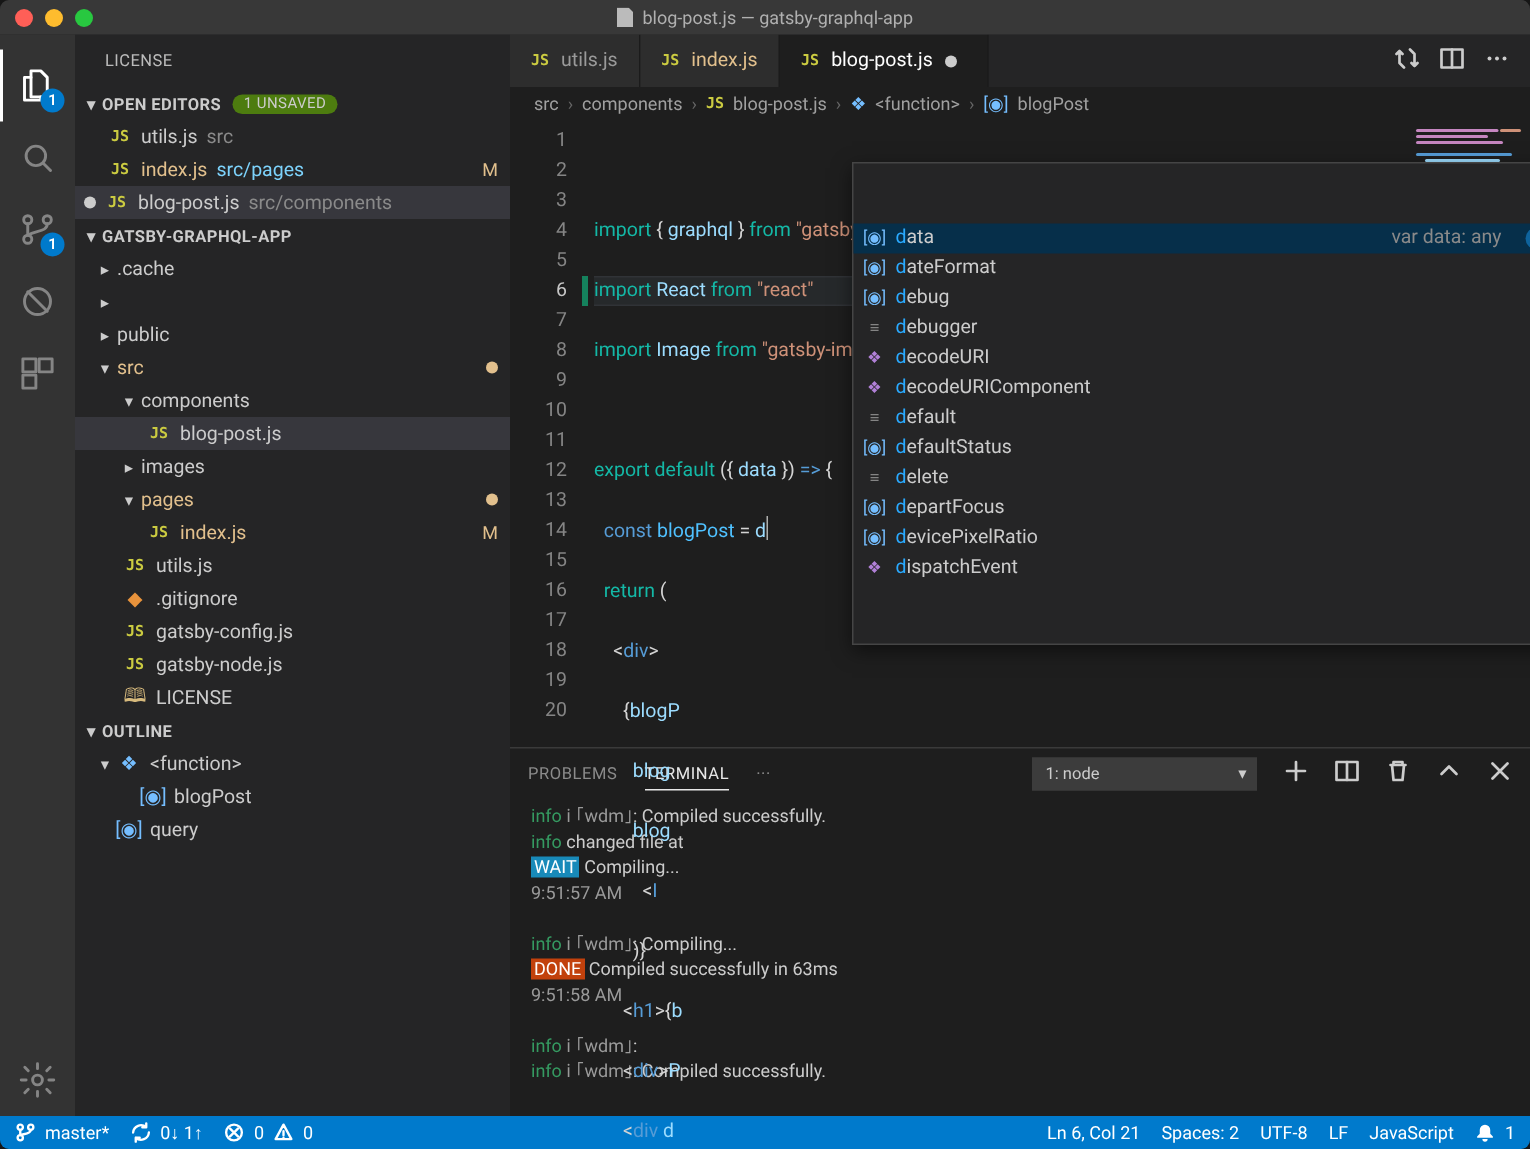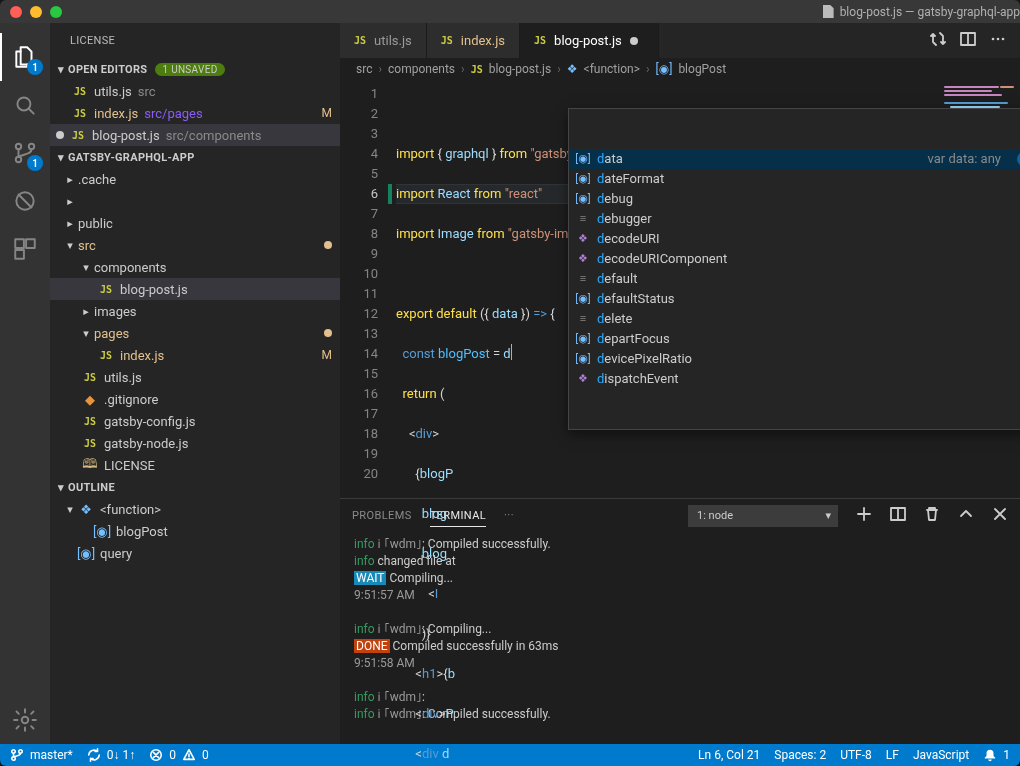--- a/index.html
+++ b/index.html
@@ -27,21 +27,21 @@
   *{box-sizing:border-box;font-family:-apple-system,BlinkMacSystemFont,"Segoe UI",Roboto,Helvetica,Arial,sans-serif;}
   html,body{margin:0;padding:0;width:1020px;height:766px;overflow:hidden;background:#161616;}
   .win{width:1020px;height:766px;display:flex;flex-direction:column;background:#1e1e1e;border-radius:6px;overflow:hidden;}
   
   .titlebar{height:23px;background:#383838;display:flex;align-items:center;position:relative;color:#b0b0b0;font-size:12px;}
   .traffic{display:flex;gap:8px;margin-left:10px;}
   .tl{width:12px;height:12px;border-radius:50%;}
   .red{background:#ff5f57;}
   .yel{background:#febc2e;}
   .grn{background:#28c840;}
-  .titlecenter{position:absolute;left:0;right:0;display:flex;justify-content:flex-end;align-items:center;gap:6px;}
+  .titlecenter{position:absolute;left:0;right:0;display:flex;justify-content:center;align-items:center;gap:6px;}
   .file-white-ico{width:11px;height:13px;background:#bbb;clip-path:polygon(0 0,70% 0,100% 25%,100% 100%,0 100%);display:inline-block;}
   
   .body{flex:1;display:flex;min-height:0;}
   
   .activity{width:50px;background:#333333;display:flex;flex-direction:column;align-items:center;padding-top:10px;color:#858585;}
   .act-item{width:50px;height:48px;display:flex;align-items:center;justify-content:center;position:relative;cursor:pointer;}
   .act-item.active{color:#fff;}
   .act-item.active::before{content:'';position:absolute;left:0;top:0;bottom:0;width:2px;background:#fff;}
   .act-item svg{width:26px;height:26px;}
   .badge{position:absolute;bottom:6px;right:7px;background:#007acc;color:#fff;border-radius:10px;font-size:10px;min-width:16px;height:16px;display:flex;align-items:center;justify-content:center;padding:0 3px;font-weight:600;}
@@ -55,21 +55,21 @@
   .tree{padding-top:0px;}
   .row{display:flex;align-items:center;height:22px;padding-right:8px;cursor:pointer;}
   .row.sel{background:#37373d;}
   .ind{display:inline-block;}
   .ico{width:16px;height:16px;display:inline-flex;align-items:center;justify-content:center;margin-right:6px;}
   .folder-chev{width:12px;display:inline-flex;justify-content:center;margin-right:2px;color:#ccc;font-size:11px;}
   .js-ico{color:#cbcb41;font-weight:700;font-size:10px;font-family:Menlo,Consolas,monospace;}
   .lbl{flex:1;white-space:nowrap;overflow:hidden;text-overflow:ellipsis;}
   .dim{color:#8a8a8a;margin-left:6px;}
   .mod{color:#e2c08d;}
-  .mod .dim{color:#8b5cf6;}
+  .mod .dim{color:#7dd3fc;}
   .dot-unsaved{width:8px;height:8px;border-radius:50%;background:#ccc;margin-right:6px;}
   .M{color:#e2c08d;margin-left:auto;font-size:12px;}
   .dot-right{width:8px;height:8px;border-radius:50%;background:#e2c08d;margin-left:auto;}
   .ico-outline{color:#75beff;}
   .ico-git{color:#e8933c;}
   .ico-lic{color:#d7ba7d;}
   
   .main{flex:1;display:flex;flex-direction:column;min-width:0;background:#1e1e1e;}
   .tabs{height:35px;background:#252526;display:flex;align-items:stretch;}
   .tab{display:flex;align-items:center;padding:0 14px;gap:8px;background:#2d2d2d;color:#9a9a9a;font-size:13px;border-right:1px solid #1b1b1b;cursor:pointer;}
@@ -81,21 +81,21 @@
   .breadcrumbs{height:22px;display:flex;align-items:center;padding-left:16px;font-size:12px;color:#a0a0a0;gap:6px;}
   .bc-sep{color:#666;}
   .bc-ico{color:#75beff;}
   .bc-js{color:#cbcb41;font-weight:700;font-size:10px;font-family:Menlo,Consolas,monospace;}
   .editor{flex:1;display:flex;min-height:0;position:relative;font-family:Menlo,Consolas,monospace;font-size:13px;}
   .gutter{width:56px;text-align:right;color:#858585;padding-right:18px;line-height:20px;padding-top:4px;user-select:none;}
   .gutter .cur{color:#c6c6c6;}
   .code{flex:1;line-height:20px;padding-top:4px;position:relative;white-space:pre;color:#d4d4d4;}
   .cur-line-bg{position:absolute;left:0;right:0;height:20px;background:#26292b;border-top:1px solid #303337;border-bottom:1px solid #303337;top:calc(4px + 5*20px);}
   .cur-line-before{position:absolute;left:-8px;width:4px;height:20px;top:calc(4px + 5*20px);background:#15825d;}
-  .kw{color:#fde047;}
+  .kw{color:#14b8a6;}
   .kw2{color:#569cd6;}
   .fn{color:#dcdcaa;}
   .str{color:#ce9178;}
   .v{color:#9cdcfe;}
   .c1{color:#4fc1ff;}
   .punc{color:#d4d4d4;}
   .cursor{display:inline-block;width:1px;height:16px;background:#aeafad;vertical-align:-2px;}
   .minimap{position:absolute;top:0;right:0;width:82px;height:100%;background:#1e1e1e;opacity:1;}
   .mini-line{position:absolute;height:2px;border-radius:1px;}
   

